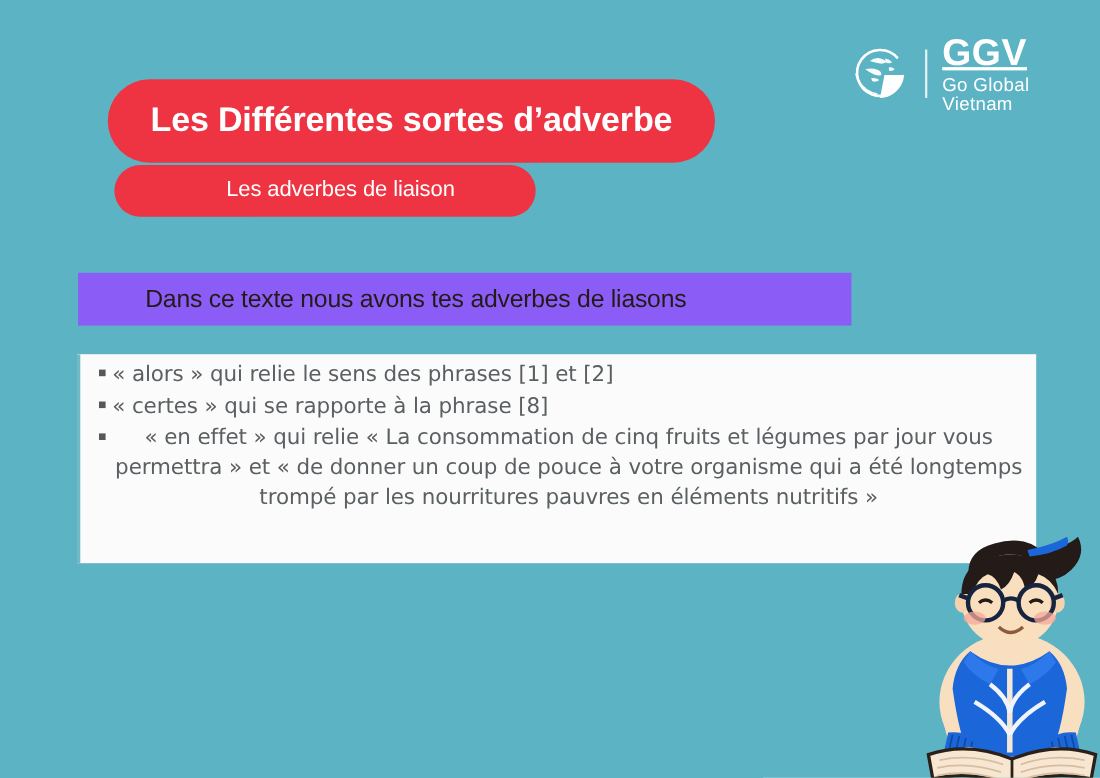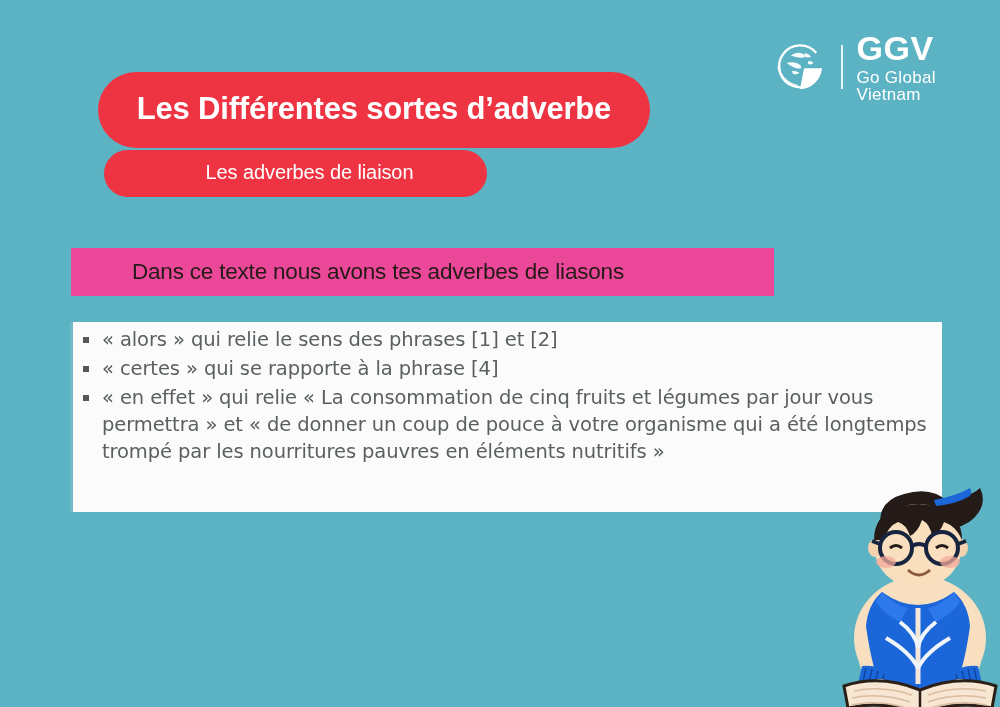--- a/index.html
+++ b/index.html
@@ -45,20 +45,21 @@
     display: flex;
     flex-direction: column;
     justify-content: center;
   }
   #logo-name {
     font-size: 34px;
     font-weight: bold;
     color: #ffffff;
     letter-spacing: 0.5px;
     line-height: 1;
+    text-decoration: underline;
   }
   #logo-tagline {
     font-size: 17px;
     color: #ffffff;
     letter-spacing: 0.3px;
     margin-top: 4px;
     line-height: 1;
   }
 
   
@@ -100,21 +101,21 @@
     white-space: nowrap;
   }
 
   
   #instruction-box {
     position: absolute;
     left: 71px;
     top: 248px;
     width: 703px;
     height: 48px;
-    background: #ec4899;
+    background: #8b5cf6;
     display: flex;
     align-items: center;
     box-sizing: border-box;
     padding-left: 61px;
   }
   #instruction-text {
     font-size: 22.5px;
     color: #241a17;
     letter-spacing: -0.2px;
     white-space: nowrap;
@@ -138,20 +139,21 @@
     left: 0;
     top: 0;
     bottom: 0;
     width: 3px;
     background: #71b9c6;
   }
   .bullet-row {
     display: flex;
     align-items: flex-start;
     margin-bottom: 2px;
+    text-align: center;
   }
   .bullet-glyph {
     flex: 0 0 26px;
     color: #54585a;
     font-size: 15px;
     line-height: 27px;
     padding-left: 7px;
     box-sizing: border-box;
   }
   .bullet-glyph span {
@@ -223,21 +225,21 @@
 
   <div id="bullets-box">
 
     <div class="bullet-row">
       <div class="bullet-glyph"><span></span></div>
       <div class="bullet-text">« alors » qui relie le sens des phrases [1] et [2]</div>
     </div>
 
     <div class="bullet-row">
       <div class="bullet-glyph"><span></span></div>
-      <div class="bullet-text">« certes » qui se rapporte à la phrase [4]</div>
+      <div class="bullet-text">« certes » qui se rapporte à la phrase [8]</div>
     </div>
 
     <div class="bullet-row">
       <div class="bullet-glyph"><span></span></div>
       <div class="bullet-text">« en effet » qui relie « La consommation de cinq fruits et légumes par jour vous permettra » et « de donner un coup de pouce à votre organisme qui a été longtemps trompé par les nourritures pauvres en éléments nutritifs »</div>
     </div>
 
 
   </div>
 

